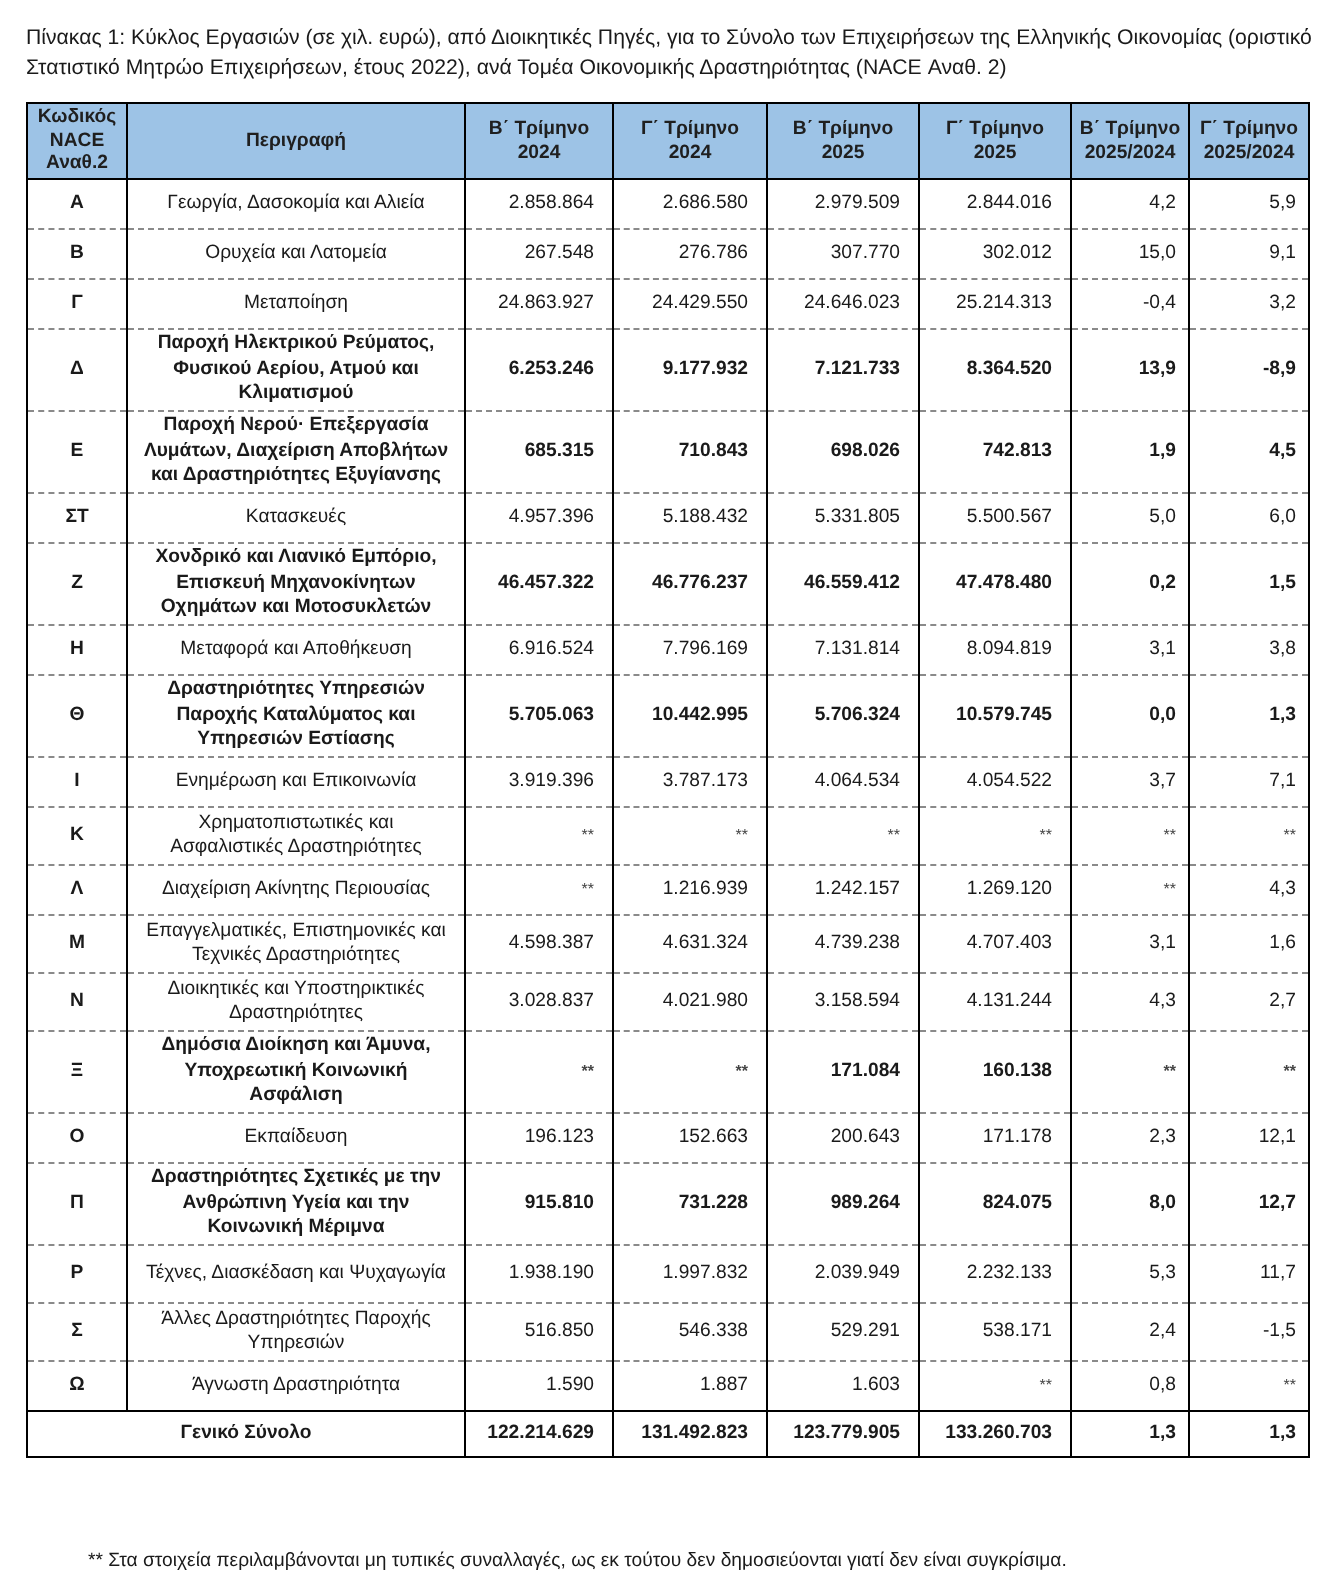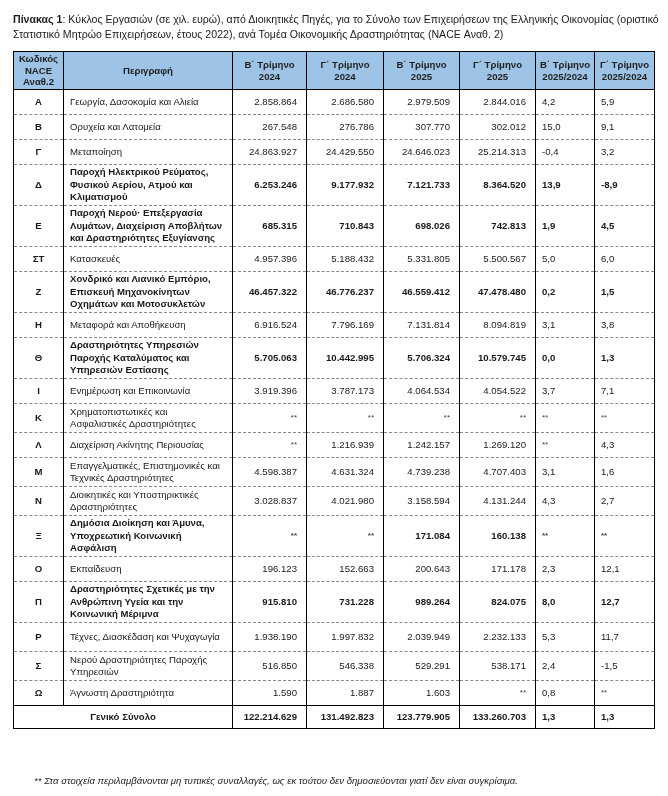--- a/index.html
+++ b/index.html
@@ -1,50 +1,50 @@
 <!DOCTYPE html>
 <html><head>
 <meta charset="utf-8">
 <style>
   html, body { margin: 0; padding: 0; background: #ffffff; }
   body { width: 668px; height: 796px; position: relative; overflow: hidden;
          font-family: "Liberation Sans", "DejaVu Sans", sans-serif; color: #1a1a1a; }
   .caption { position: absolute; left: 13px; top: 12px; width: 650px;
              font-size: 10.6px; line-height: 15px; color: #1a1a1a; }
-  .caption b { font-weight: bold; }
+  .caption b { font-weight: normal; }
   table.main { position: absolute; left: 13px; top: 51px; border-collapse: collapse;
                font-size: 9.6px; table-layout: fixed; }
   table.main col.c1 { width: 50px; }
   table.main col.c2 { width: 169px; }
   table.main col.c3 { width: 74px; }
   table.main col.c4 { width: 77px; }
   table.main col.c5 { width: 76px; }
   table.main col.c6 { width: 76px; }
   table.main col.c7 { width: 59px; }
   table.main col.c8 { width: 60px; }
   th { background: #9dc3e6; font-weight: bold; color: #1f1f1f; border: 1px solid #000;
        text-align: center; vertical-align: middle; padding: 1px 3px; line-height: 11.5px; }
   th.h1 { height: 28px; }
   th.h2 { height: 35px; }
   td { border-left: 1.5px solid #000; border-right: 1.5px solid #000;
        border-bottom: 1px dashed #8a8a8a; padding: 1px 6px; line-height: 12.4px;
        vertical-align: middle; }
   td.code { text-align: center; font-weight: bold; }
-  td.desc { text-align: left; padding-left: 6px; }
+  td.desc { text-align: center; padding-left: 6px; }
   td.num { text-align: right; padding-right: 9px; }
-  td.pct { text-align: left; }
+  td.pct { text-align: right; }
   tr.r1 td { height: 22px; }
   tr.r2 td { height: 26px; }
   tr.r3 td { height: 38px; font-weight: bold; }
   tr.total td { border-top: 1.5px solid #000; border-bottom: 1.5px solid #000;
                 font-weight: bold; height: 20px; }
   tr.total td.label { text-align: center; margin-top: 21px; }
   .star { font-size: 8px; color: #444; }
-  .footnote { position: absolute; left: 34px; top: 775px; font-size: 9.6px;
-              font-style: italic; color: #1a1a1a; }
+  .footnote { position: absolute; left: 44px; top: 775px; font-size: 9.6px;
+              color: #1a1a1a; }
 </style>
 </head>
 <body>
 
 <div class="caption">
   <b>Πίνακας 1</b><span>: Κύκλος Εργασιών (σε χιλ. ευρώ), από Διοικητικές Πηγές, για το Σύνολο των Επιχειρήσεων της Ελληνικής Οικονομίας (οριστικό Στατιστικό Μητρώο Επιχειρήσεων, έτους 2022), ανά Τομέα Οικονομικής Δραστηριότητας (NACE Αναθ. 2)</span>
 </div>
 
 <table class="main">
   <colgroup>
@@ -249,21 +249,21 @@
         <td class="desc">Τέχνες, Διασκέδαση και Ψυχαγωγία</td>
         <td class="num">1.938.190</td>
         <td class="num">1.997.832</td>
         <td class="num">2.039.949</td>
         <td class="num">2.232.133</td>
         <td class="pct">5,3</td>
         <td class="pct">11,7</td>
       </tr>
       <tr class="r2">
         <td class="code">Σ</td>
-        <td class="desc">Νερού Δραστηριότητες Παροχής Υπηρεσιών</td>
+        <td class="desc">Άλλες Δραστηριότητες Παροχής Υπηρεσιών</td>
         <td class="num">516.850</td>
         <td class="num">546.338</td>
         <td class="num">529.291</td>
         <td class="num">538.171</td>
         <td class="pct">2,4</td>
         <td class="pct">-1,5</td>
       </tr>
       <tr class="r1">
         <td class="code">Ω</td>
         <td class="desc">Άγνωστη Δραστηριότητα</td>

